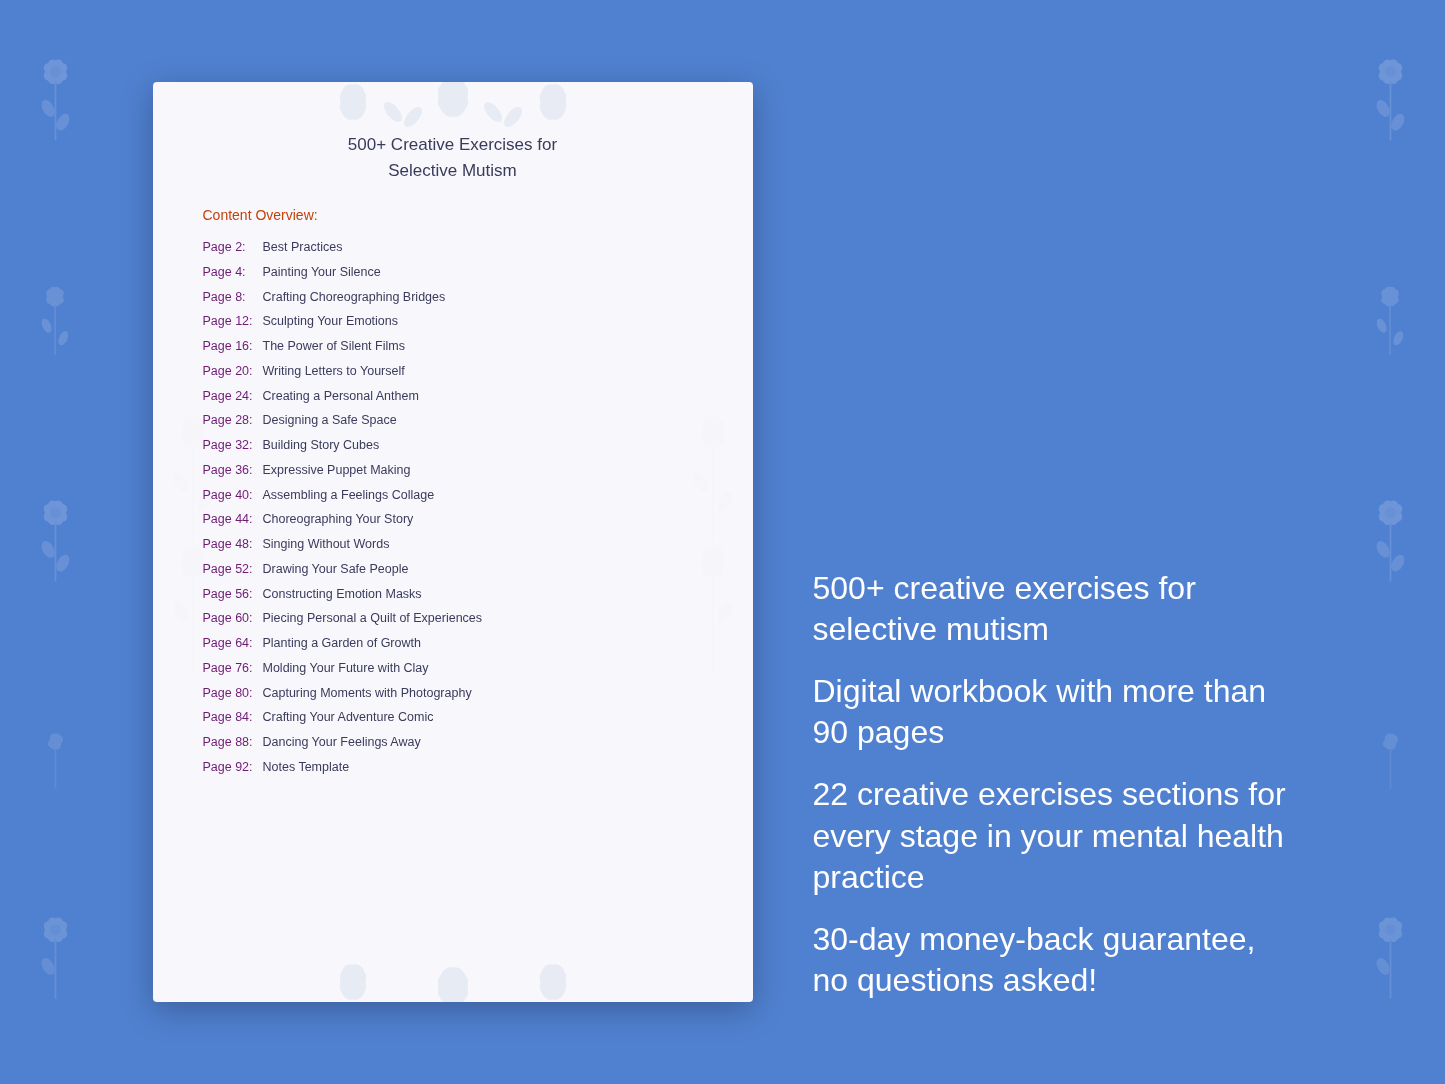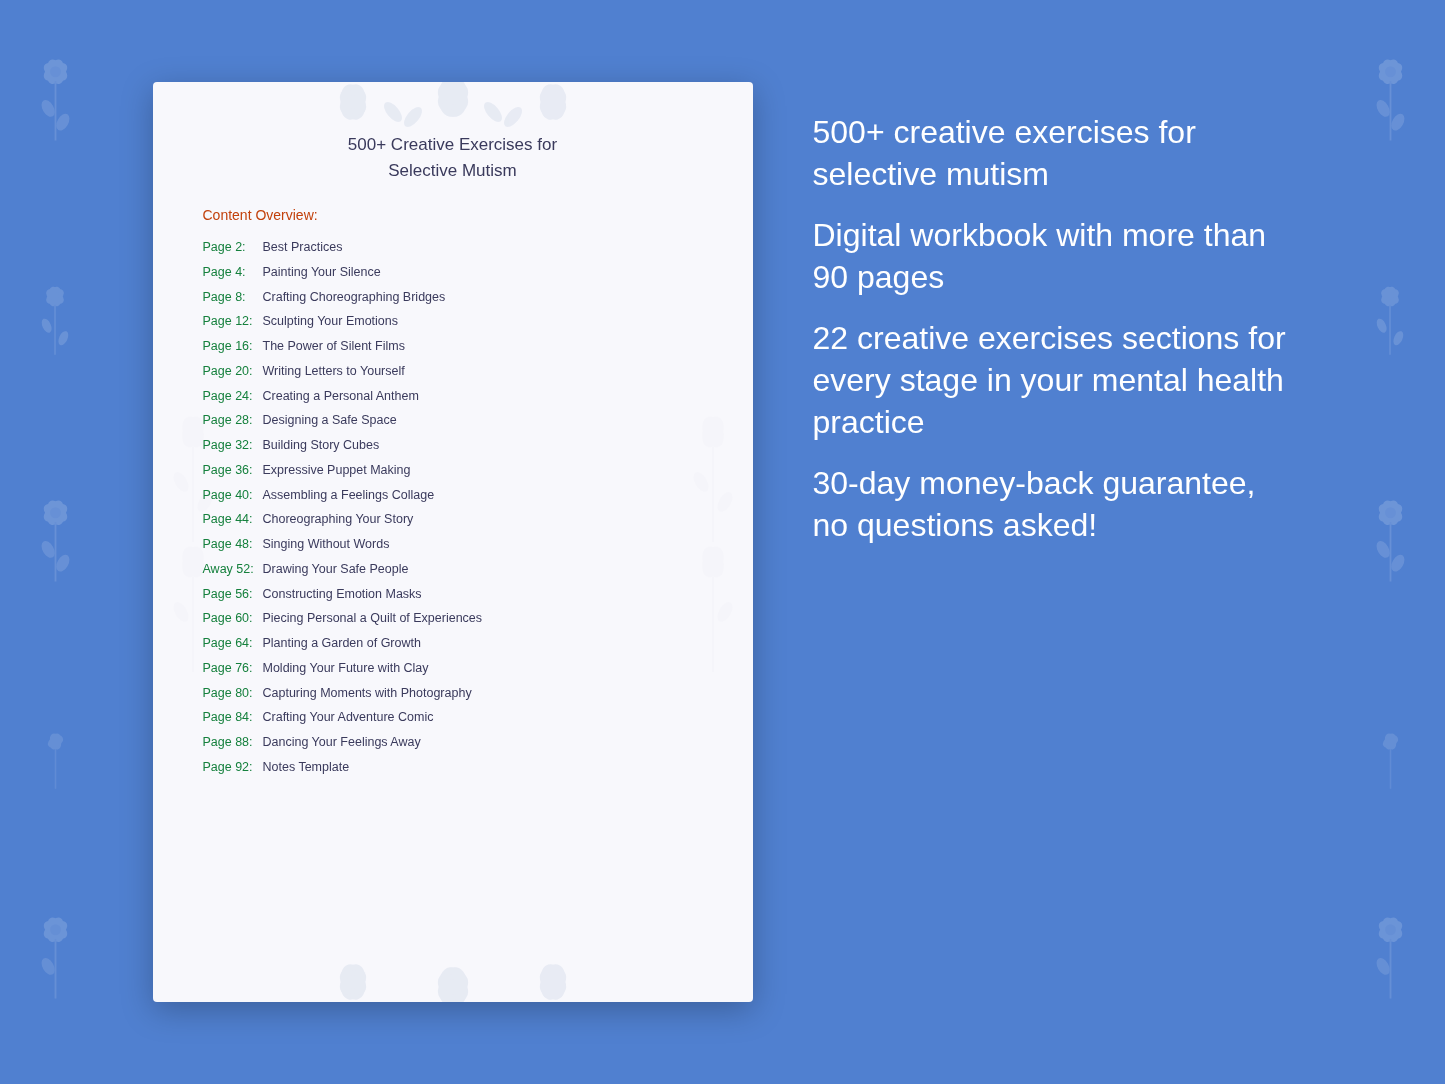--- a/index.html
+++ b/index.html
@@ -44,21 +44,21 @@
       width: 110px;
       display: flex;
       flex-direction: column;
       justify-content: space-around;
       align-items: center;
       opacity: 0.35;
     }
 
     .main-content {
       display: flex;
-      align-items: flex-start;
+      align-items: flex-end;
       justify-content: center;
       gap: 60px;
       width: 100%;
       padding: 40px 80px;
       position: relative;
       z-index: 1;
     }
 
     
     .book-page {
@@ -110,21 +110,21 @@
     .toc-item {
       font-size: 12.5px;
       color: #3a3a5c;
       padding: 3px 0;
       line-height: 1.5;
     }
 
     .toc-item .page-num {
       display: inline-block;
       width: 60px;
-      color: #15803d;
+      color: #701a75;
     }
 
     
     .right-panel {
       width: 480px;
       display: flex;
       flex-direction: column;
       gap: 20px;
       padding-top: 30px;
     }
@@ -357,21 +357,21 @@
         <li class="toc-item"><span class="page-num">Page 12:</span><span>Sculpting Your Emotions</span></li>
         <li class="toc-item"><span class="page-num">Page 16:</span><span>The Power of Silent Films</span></li>
         <li class="toc-item"><span class="page-num">Page 20:</span><span>Writing Letters to Yourself</span></li>
         <li class="toc-item"><span class="page-num">Page 24:</span><span>Creating a Personal Anthem</span></li>
         <li class="toc-item"><span class="page-num">Page 28:</span><span>Designing a Safe Space</span></li>
         <li class="toc-item"><span class="page-num">Page 32:</span><span>Building Story Cubes</span></li>
         <li class="toc-item"><span class="page-num">Page 36:</span><span>Expressive Puppet Making</span></li>
         <li class="toc-item"><span class="page-num">Page 40:</span><span>Assembling a Feelings Collage</span></li>
         <li class="toc-item"><span class="page-num">Page 44:</span><span>Choreographing Your Story</span></li>
         <li class="toc-item"><span class="page-num">Page 48:</span><span>Singing Without Words</span></li>
-        <li class="toc-item"><span class="page-num">Away 52:</span><span>Drawing Your Safe People</span></li>
+        <li class="toc-item"><span class="page-num">Page 52:</span><span>Drawing Your Safe People</span></li>
         <li class="toc-item"><span class="page-num">Page 56:</span><span>Constructing Emotion Masks</span></li>
         <li class="toc-item"><span class="page-num">Page 60:</span><span>Piecing Personal a Quilt of Experiences</span></li>
         <li class="toc-item"><span class="page-num">Page 64:</span><span>Planting a Garden of Growth</span></li>
         <li class="toc-item"><span class="page-num">Page 76:</span><span>Molding Your Future with Clay</span></li>
         <li class="toc-item"><span class="page-num">Page 80:</span><span>Capturing Moments with Photography</span></li>
         <li class="toc-item"><span class="page-num">Page 84:</span><span>Crafting Your Adventure Comic</span></li>
         <li class="toc-item"><span class="page-num">Page 88:</span><span>Dancing Your Feelings Away</span></li>
         <li class="toc-item"><span class="page-num">Page 92:</span><span>Notes Template</span></li>
       </ul>
   </div>

